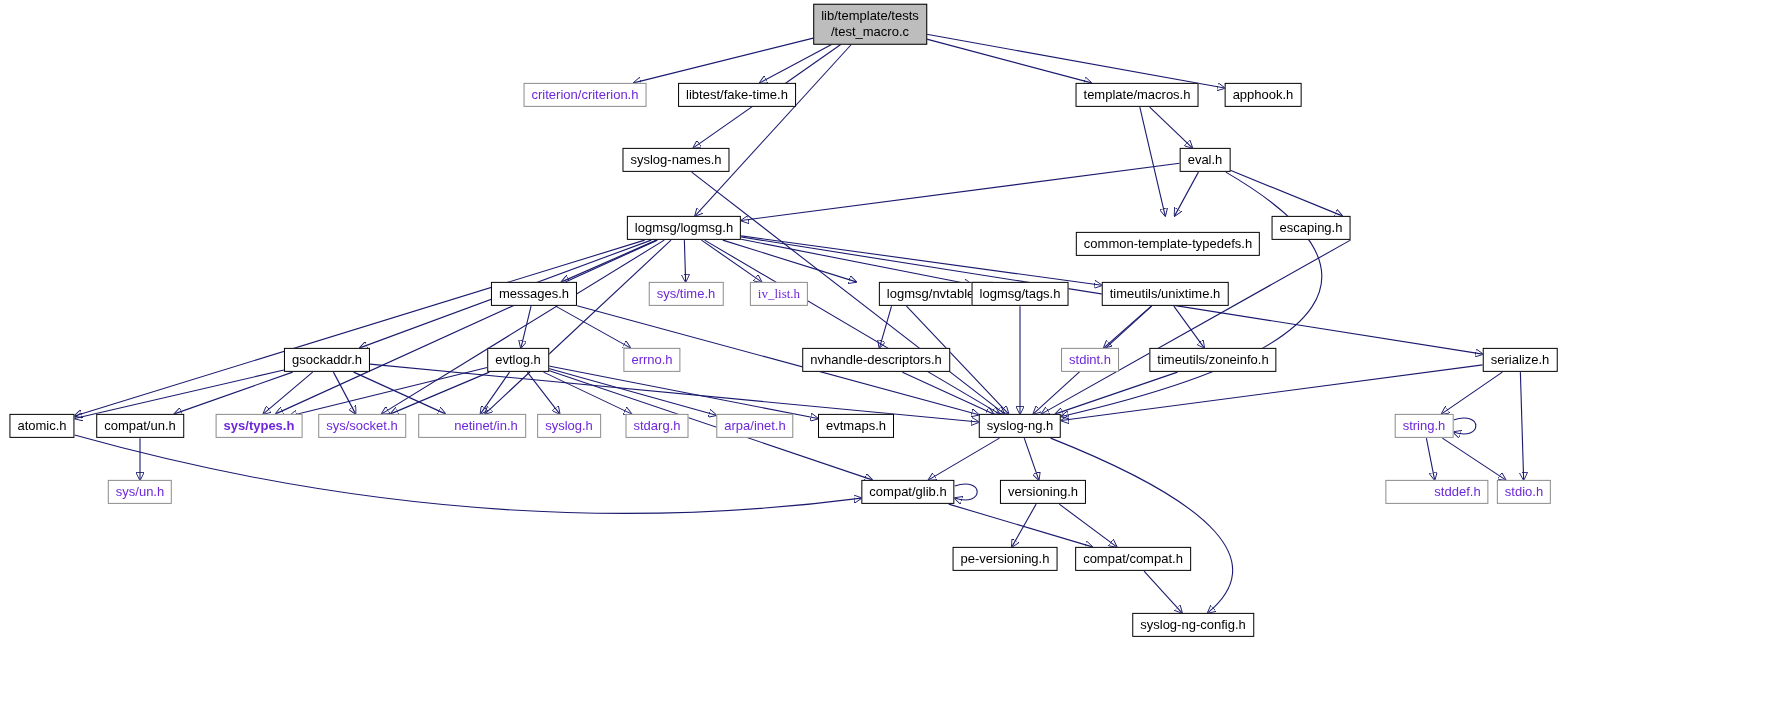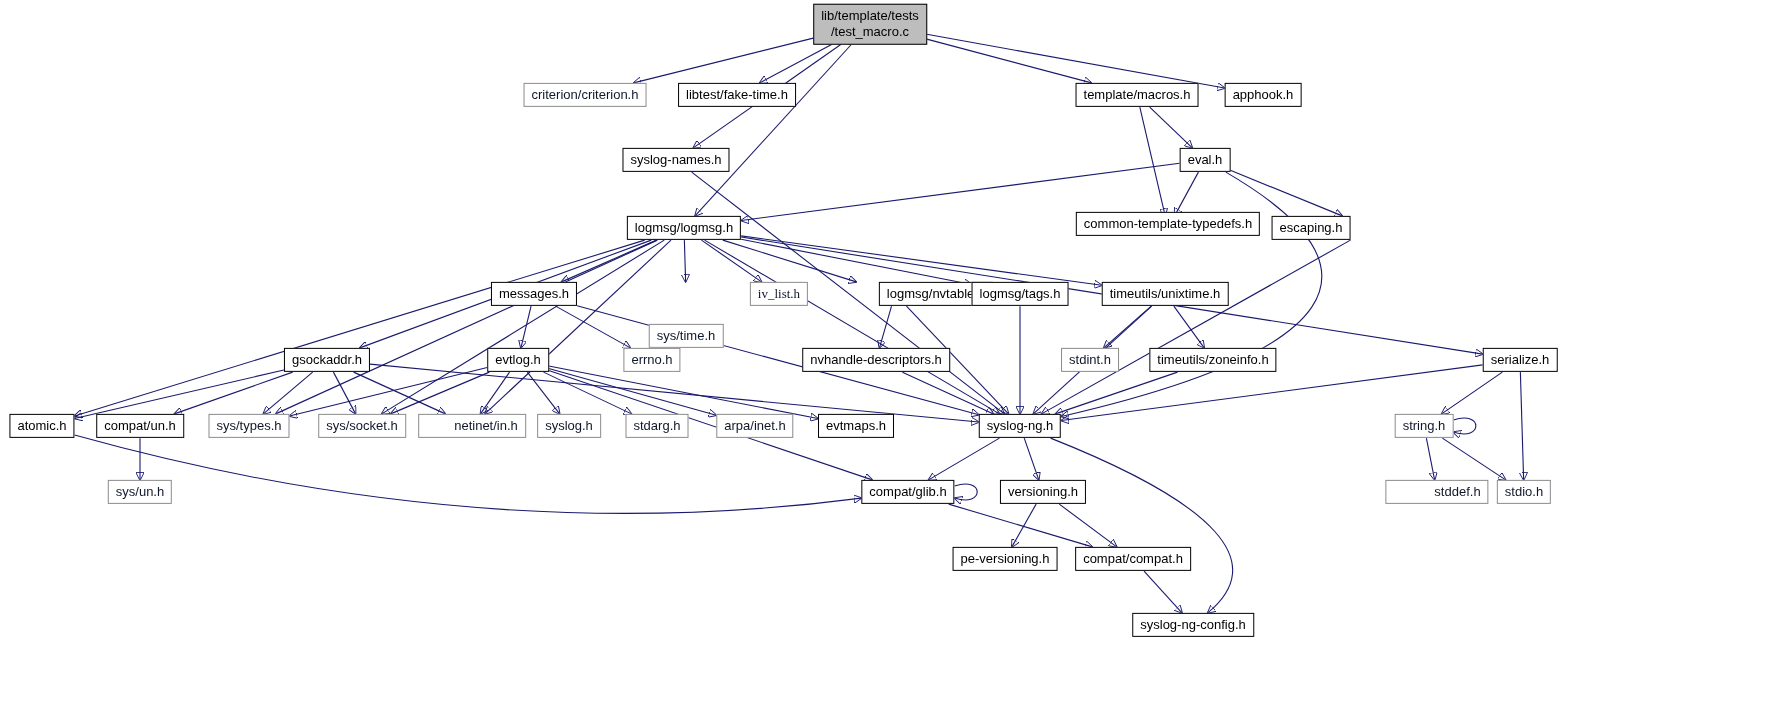--- a/index.html
+++ b/index.html
@@ -24,21 +24,21 @@
     line-height:1.25;
     white-space:pre;
     text-align:center;
     z-index:2;
   }
   .node.root{
     background:#bdbdbd;
     border-color:#000000;
   }
   .node.external{
-    color:#0f172a;
+    color:#6d28d9;
     border-color:#8b8b8b;
   }
 </style>
 </head>
 <body>
 
 <div id="stage">
   <svg id="edges-svg" xmlns="http://www.w3.org/2000/svg">
     <defs>
       <marker id="arrowhead" viewBox="0 0 10 10" refX="9" refY="5" markerWidth="7.5" markerHeight="7.5" orient="auto-start-reverse">
@@ -117,38 +117,38 @@
 
 <div class="node root" style="left: 870px; top: 24px;">lib/template/tests
 /test_macro.c</div>
     <div class="node external" style="left: 585px; top: 95px;">criterion/criterion.h</div>
     <div class="node linked" style="left: 737px; top: 95px;">libtest/fake-time.h</div>
     <div class="node linked" style="left: 1137px; top: 95px;">template/macros.h</div>
     <div class="node linked" style="left: 1263px; top: 95px;">apphook.h</div>
     <div class="node linked" style="left: 676px; top: 160px;">syslog-names.h</div>
     <div class="node linked" style="left: 1205px; top: 160px;">eval.h</div>
     <div class="node linked" style="left: 684px; top: 228px;">logmsg/logmsg.h</div>
-    <div class="node linked" style="left: 1168px; top: 224px;">common-template-typedefs.h</div>
+    <div class="node linked" style="left: 1168px; top: 244px;">common-template-typedefs.h</div>
     <div class="node linked" style="left: 1311px; top: 228px; text-align: right;">escaping.h</div>
     <div class="node linked" style="left: 534px; top: 294px;">messages.h</div>
-    <div class="node external" style="left: 686px; top: 294px; margin-top: 42px;">sys/time.h</div>
+    <div class="node external" style="left: 686px; top: 294px;">sys/time.h</div>
     <div class="node external" style="left: 779px; top: 294px; font-family: Liberation Serif, serif;">iv_list.h</div>
     <div class="node linked" style="left: 936px; top: 294px;">logmsg/nvtable.h</div>
     <div class="node linked" style="left: 1020px; top: 294px;">logmsg/tags.h</div>
     <div class="node linked" style="left: 1165px; top: 294px;">timeutils/unixtime.h</div>
     <div class="node linked" style="left: 327px; top: 360px;">gsockaddr.h</div>
     <div class="node linked" style="left: 518px; top: 360px;">evtlog.h</div>
     <div class="node external" style="left: 652px; top: 360px;">errno.h</div>
     <div class="node linked" style="left: 876px; top: 360px;">nvhandle-descriptors.h</div>
     <div class="node external" style="left: 1090px; top: 360px;">stdint.h</div>
     <div class="node linked" style="left: 1213px; top: 360px;">timeutils/zoneinfo.h</div>
     <div class="node linked" style="left: 1520px; top: 360px;">serialize.h</div>
     <div class="node linked" style="left: 42px; top: 426px;">atomic.h</div>
     <div class="node linked" style="left: 140px; top: 426px;">compat/un.h</div>
-    <div class="node external" style="left: 249px; top: 426px;">sys/types.h</div>
+    <div class="node external" style="left: 259px; top: 426px; font-weight: bold;">sys/types.h</div>
     <div class="node external" style="left: 362px; top: 426px;">sys/socket.h</div>
     <div class="node external" style="left: 472px; top: 426px; padding-left: 35px;">netinet/in.h</div>
     <div class="node external" style="left: 569px; top: 426px;">syslog.h</div>
     <div class="node external" style="left: 657px; top: 426px;">stdarg.h</div>
     <div class="node external" style="left: 755px; top: 426px;">arpa/inet.h</div>
     <div class="node linked" style="left: 856px; top: 426px;">evtmaps.h</div>
     <div class="node linked" style="left: 1020px; top: 426px;">syslog-ng.h</div>
     <div class="node external" style="left: 1424px; top: 426px;">string.h</div>
     <div class="node external" style="left: 140px; top: 492px;">sys/un.h</div>
     <div class="node linked" style="left: 908px; top: 492px;">compat/glib.h</div>

